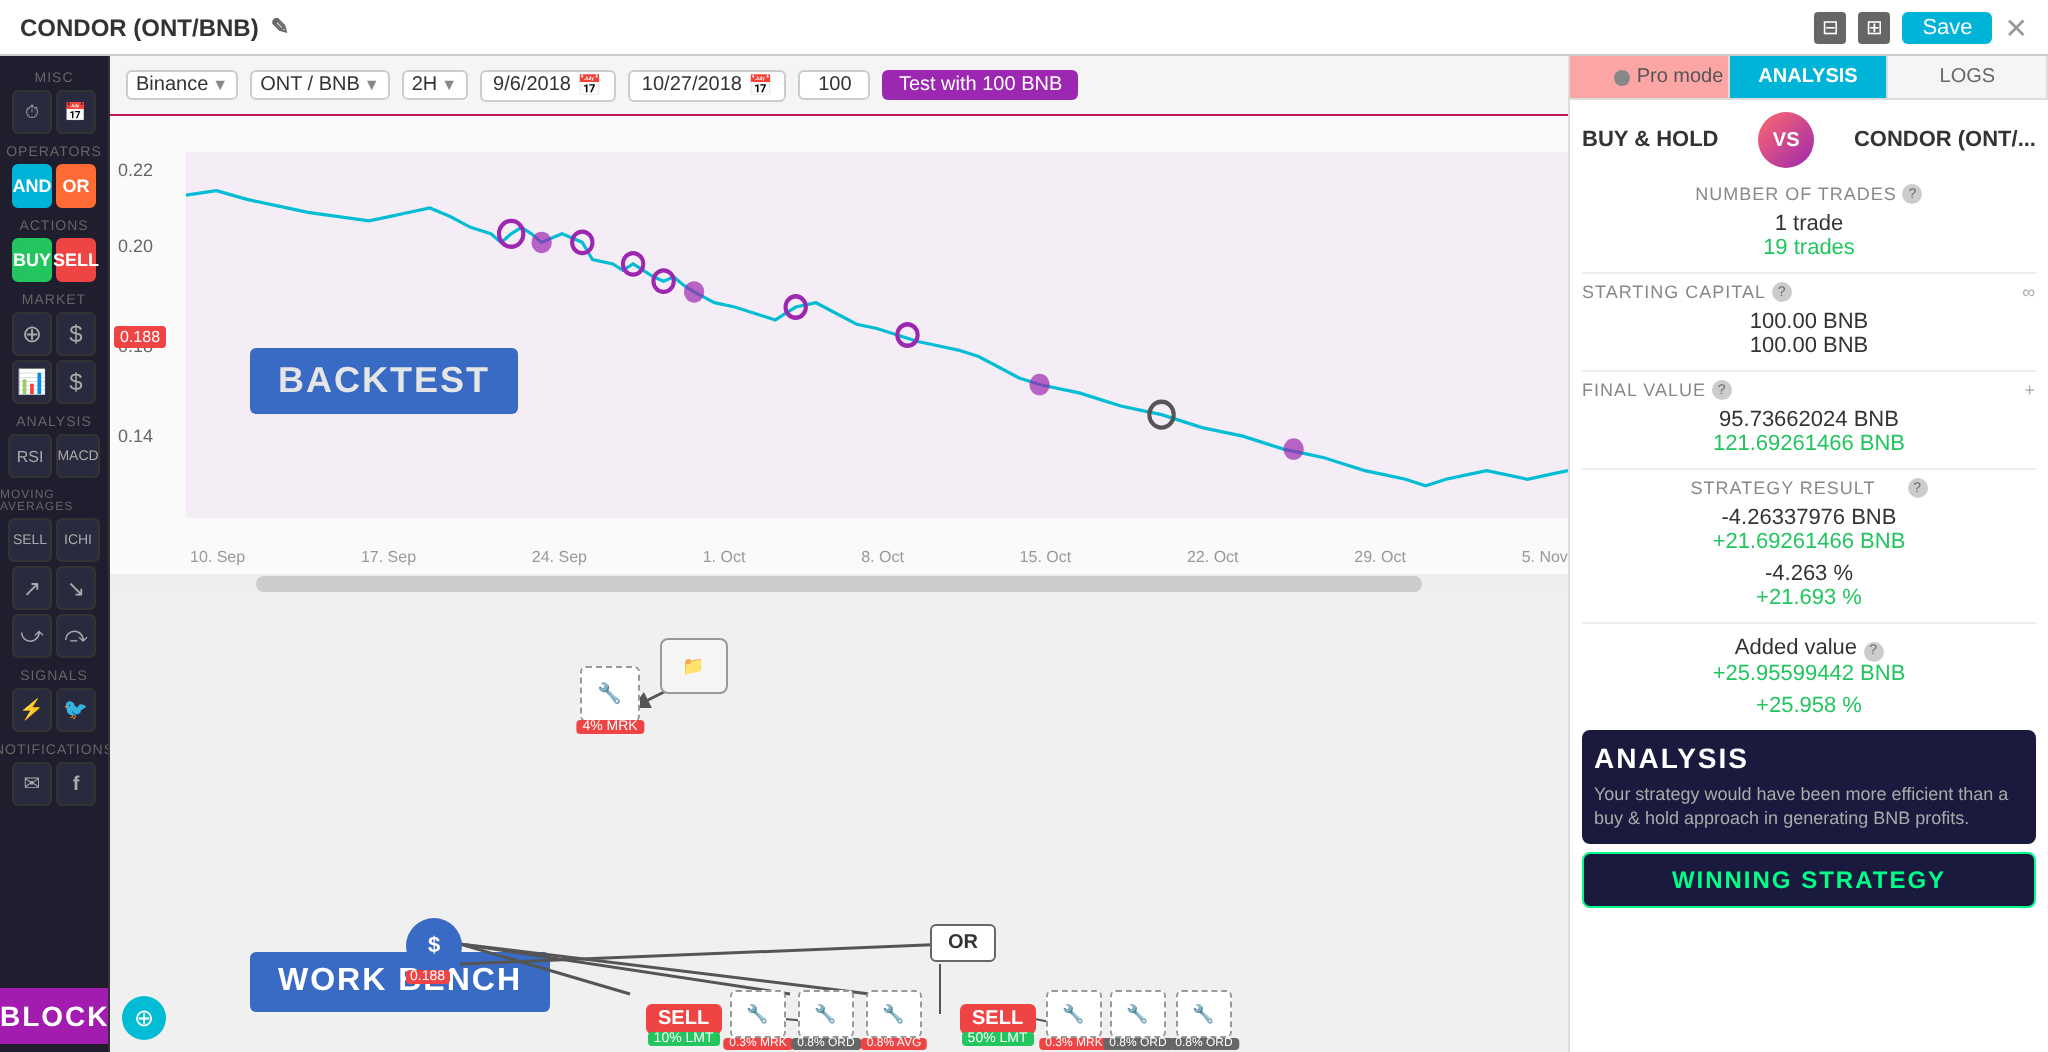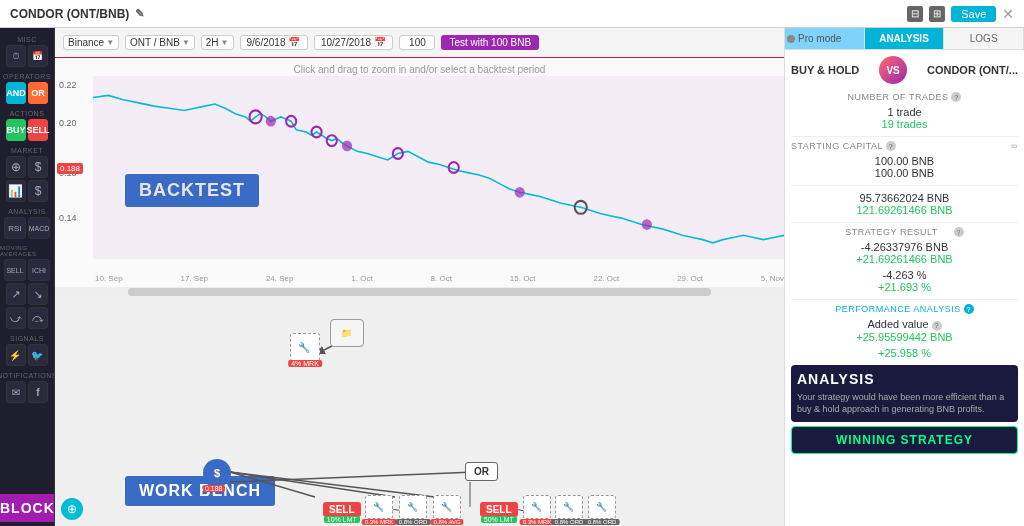--- a/index.html
+++ b/index.html
@@ -183,21 +183,21 @@
     .right-panel-tabs {
       display: flex;
       border-bottom: 1px solid #ddd;
       background: #f5f5f5;
     }
     .rp-tab {
       flex: 1; text-align: center; padding: 5px 2px; font-size: 10px; cursor: pointer;
       color: #666; border-right: 1px solid #ddd;
     }
     .rp-tab.active { background: #00b4d8; color: #fff; font-weight: bold; }
-    .rp-tab.pro { background: #7dd3fc; color: #555; display: flex; align-items: center; justify-content: flex-start; gap: 3px; }
+    .rp-tab.pro { background: #fca5a5; color: #555; display: flex; align-items: center; justify-content: flex-end; gap: 3px; }
 
     .rp-body { flex: 1; overflow-y: auto; padding: 6px; }
 
     .compare-header {
       display: flex;
       align-items: center;
       justify-content: space-between;
       margin-bottom: 8px;
     }
     .compare-left { font-size: 11px; font-weight: bold; color: #333; }
@@ -454,21 +454,20 @@
       </div>
       <div class="amount-field">
         <span>100</span>
       </div>
       <button class="test-btn">Test with 100 BNB</button>
     </div>
 
     <div style="display:flex; flex: 1; flex-direction:column; overflow:hidden;">
 
       <div class="chart-area" style="height: 200px; flex-shrink:0;">
-        <span class="chart-hint">Click and drag to zoom in and/or select a backtest period</span>
 
         <span class="chart-y-label y-0-22">0.22</span>
         <span class="chart-y-label y-0-20">0.20</span>
         <span class="chart-y-label y-0-18">0.18</span>
         <span class="chart-y-label y-0-14">0.14</span>
 
         <div class="price-tag" style="top: 105px; left: 2px;">0.188</div>
 
         <svg class="chart-svg" viewBox="0 0 680 170" preserveAspectRatio="none" style="position:absolute; left:38px; top:18px; right:0; bottom:28px; width:calc(100% - 38px); height:calc(100% - 46px);">
 
@@ -630,20 +629,25 @@
         <span class="info-icon">?</span>
         <span style="margin-left: auto; color:#aaa; font-size:9px; cursor:pointer;">∞</span>
       </div>
       <div class="rp-row">
         <span class="rp-val-left">100.00 BNB</span>
         <span class="rp-val-right">100.00 BNB</span>
       </div>
 
       <div class="divider"></div>
 
+      <div class="rp-section-title">
+        <span>FINAL VALUE</span>
+        <span class="info-icon">?</span>
+        <span style="margin-left: auto; color:#aaa; font-size:9px; cursor:pointer;">+</span>
+      </div>
       <div class="rp-row">
         <span class="rp-val-left">95.73662024 BNB</span>
         <span class="rp-val-right positive">121.69261466 BNB</span>
       </div>
 
       <div class="divider"></div>
 
       <div class="strategy-result-title">
         <span>STRATEGY RESULT</span>
         <span class="info-icon">?</span>
@@ -652,24 +656,20 @@
         <span class="rp-val-left negative">-4.26337976 BNB</span>
         <span class="rp-val-right positive">+21.69261466 BNB</span>
       </div>
       <div class="rp-row">
         <span class="rp-val-left negative">-4.263 %</span>
         <span class="rp-val-right positive">+21.693 %</span>
       </div>
 
       <div class="divider"></div>
 
-      <div class="perf-title">
-        <span>PERFORMANCE ANALYSIS</span>
-        <span class="info-icon" style="background:#00b4d8; color:#fff;">?</span>
-      </div>
       <div class="rp-row">
         <span class="rp-val-left">
           <span>Added value</span>
           <span class="info-icon">?</span>
         </span>
         <span class="rp-val-right positive">+25.95599442 BNB</span>
       </div>
       <div class="rp-row">
         <span></span>
         <span class="rp-val-right positive">+25.958 %</span>

